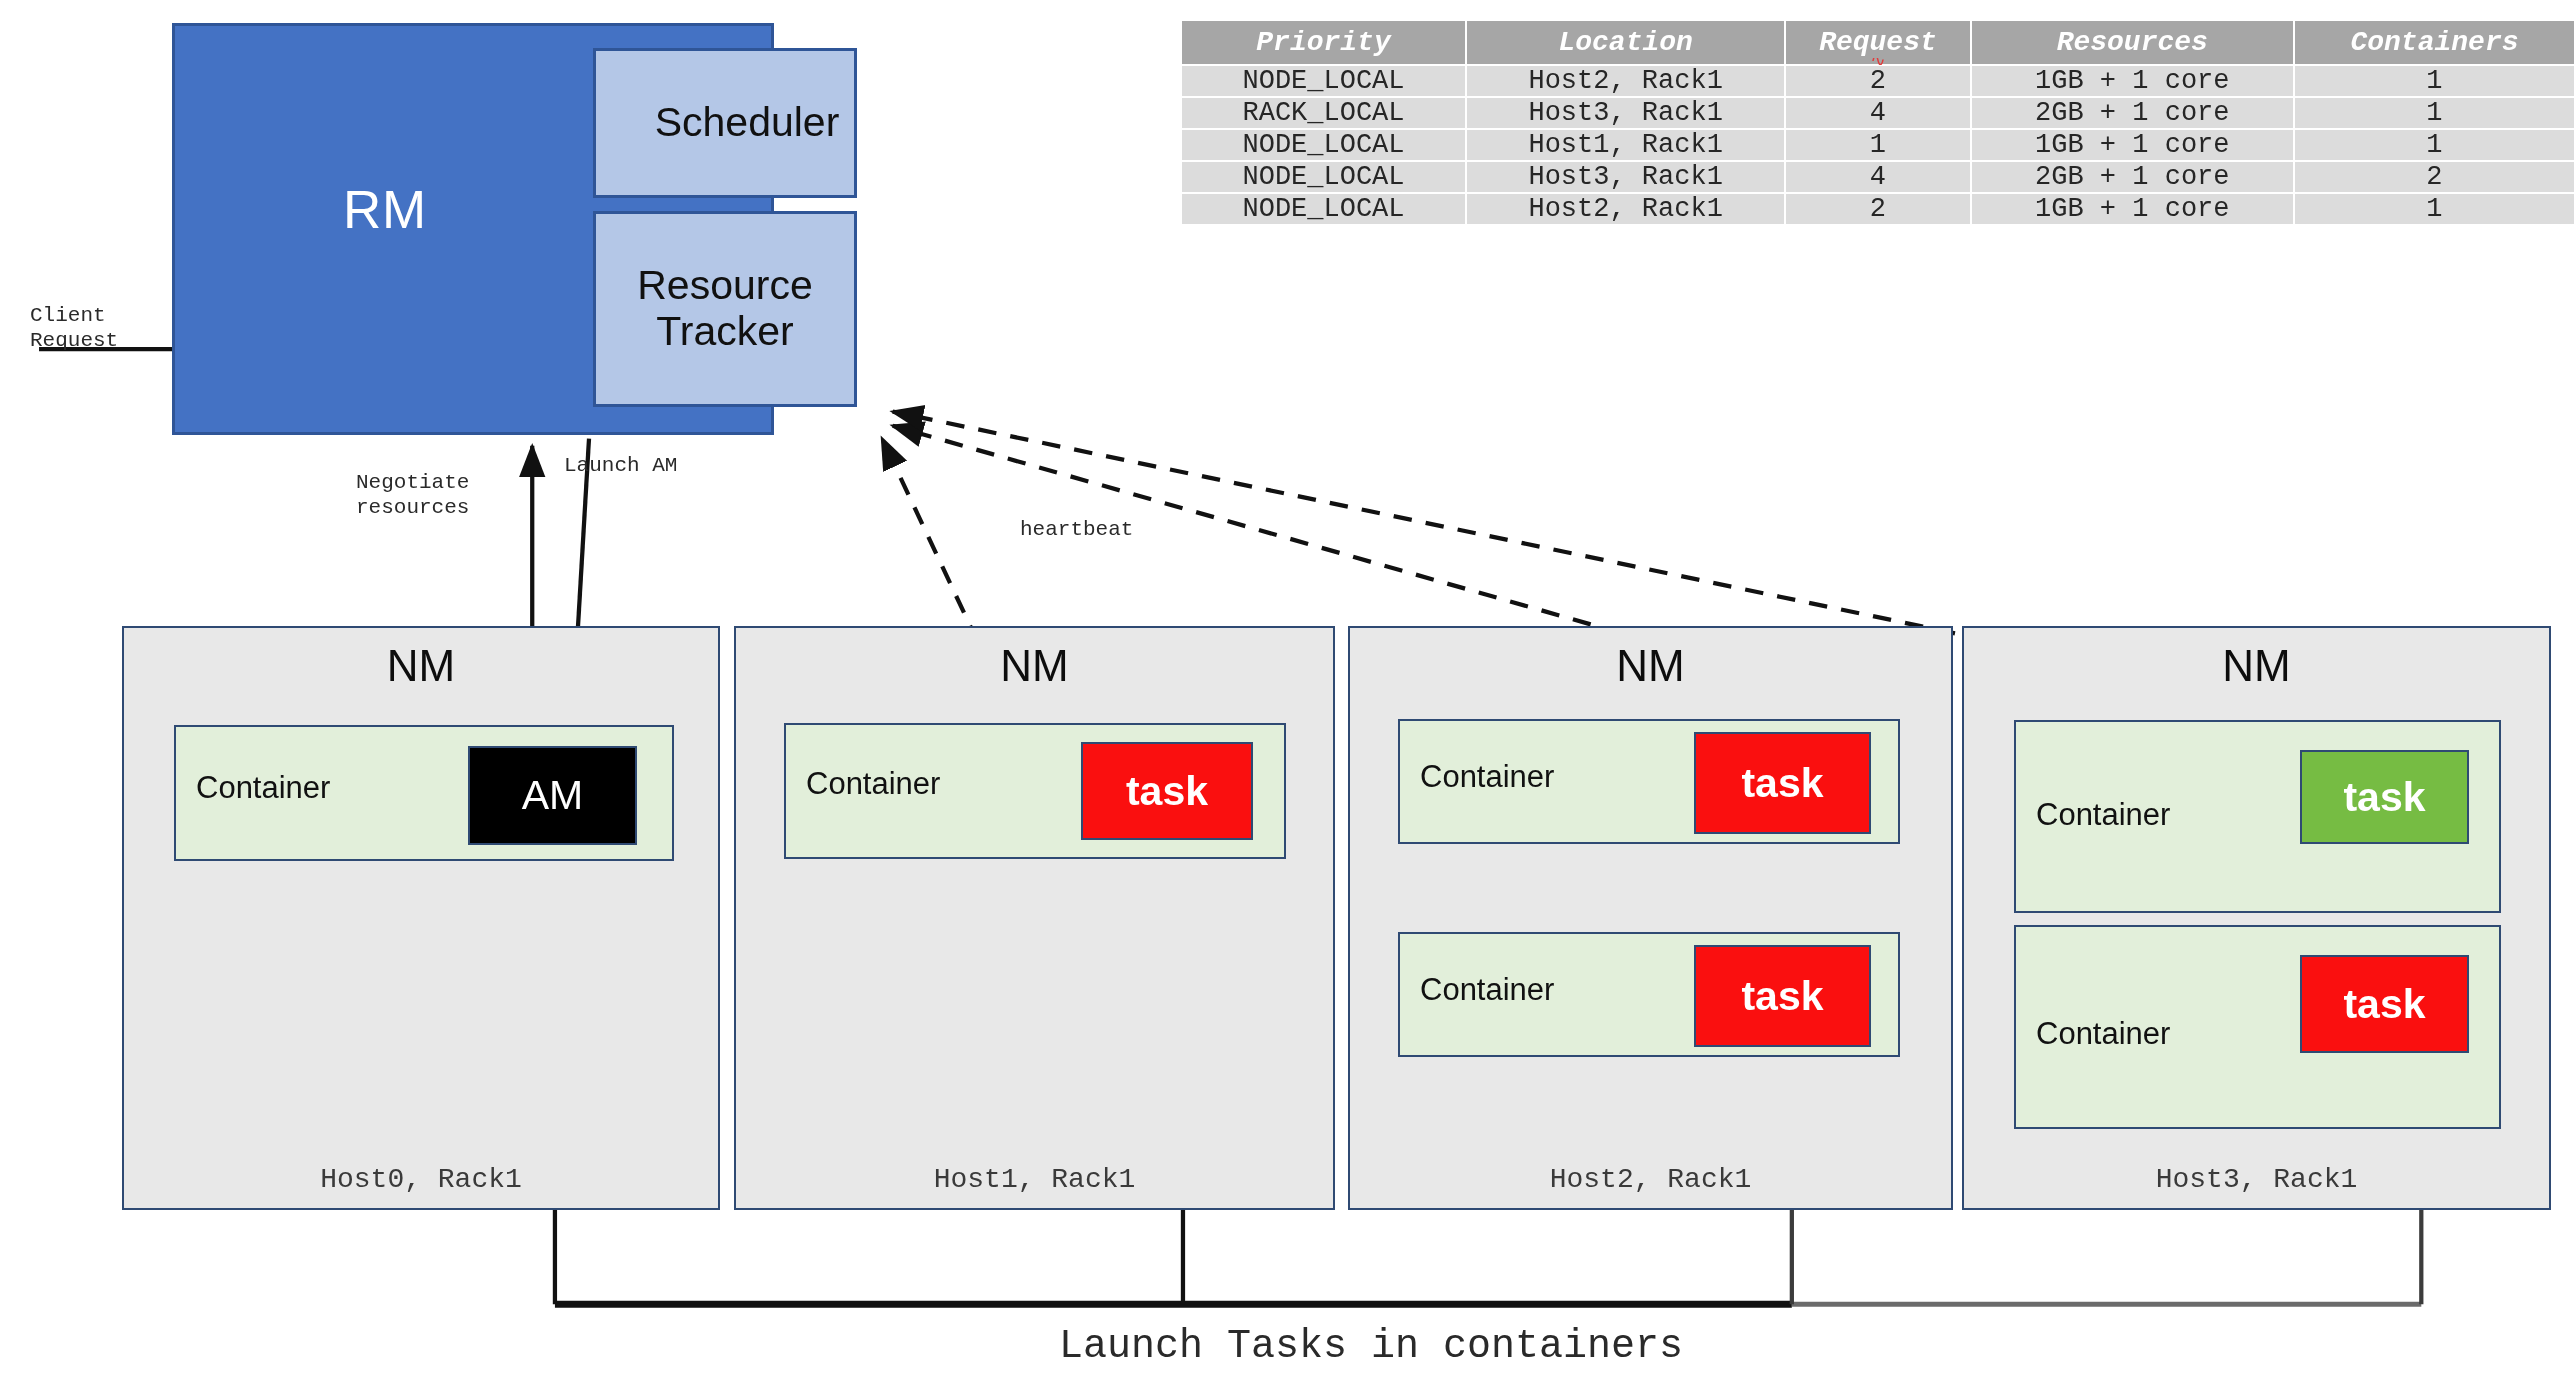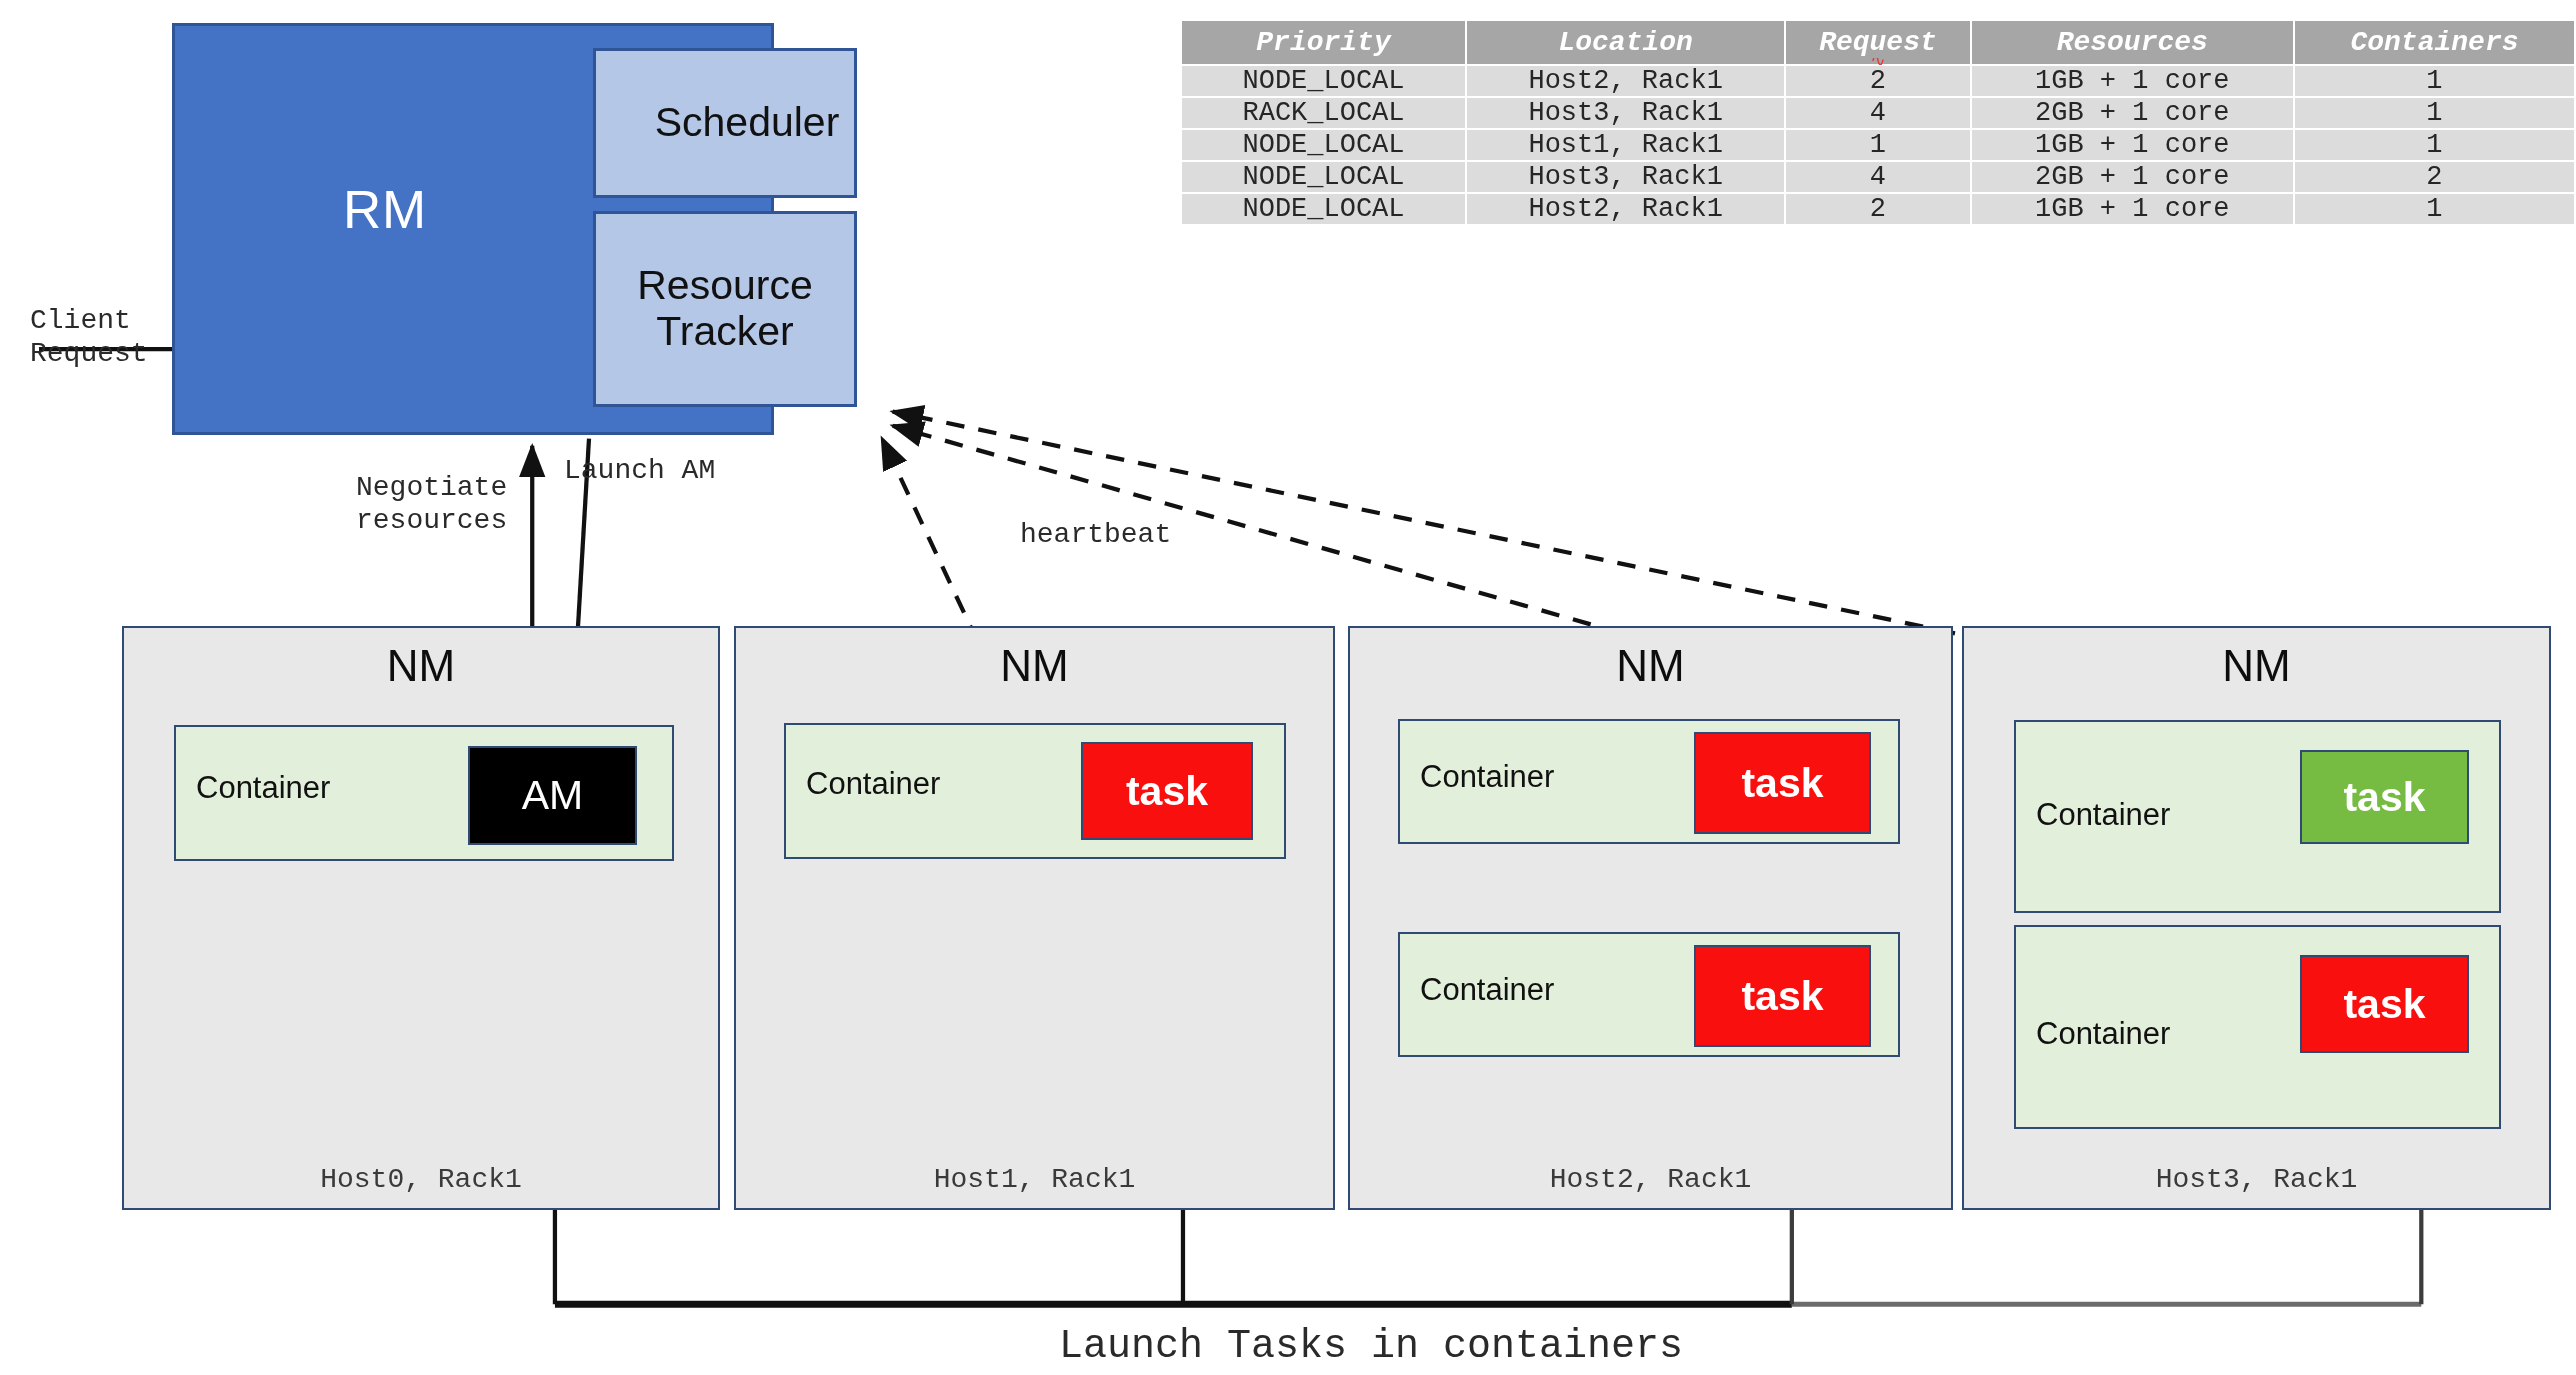--- a/index.html
+++ b/index.html
@@ -56,21 +56,21 @@
     line-height: 1.12;
   }
   .sched { left: 593px; top: 48px; width: 264px; height: 150px; padding-left: 44px; }
   .restrk { left: 593px; top: 211px; width: 264px; height: 196px; }
 
   
   .mono {
     position: absolute;
     font-family: "Liberation Mono", "DejaVu Sans Mono", monospace;
     color: #2a2a2a;
-    font-size: 28px;
+    font-size: 21px;
     line-height: 1.18;
     white-space: pre;
   }
   .lbl-client { left: 30px; top: 304px; }
   .lbl-negotiate { left: 312px; top: 471px; margin-left: 44px; }
   .lbl-launch-am { left: 564px; top: 454px; text-align: center; }
   .lbl-heartbeat { left: 1020px; top: 518px; }
   .lbl-bottom { left: 1059px; top: 1323px; font-size: 40px; }
 
   

